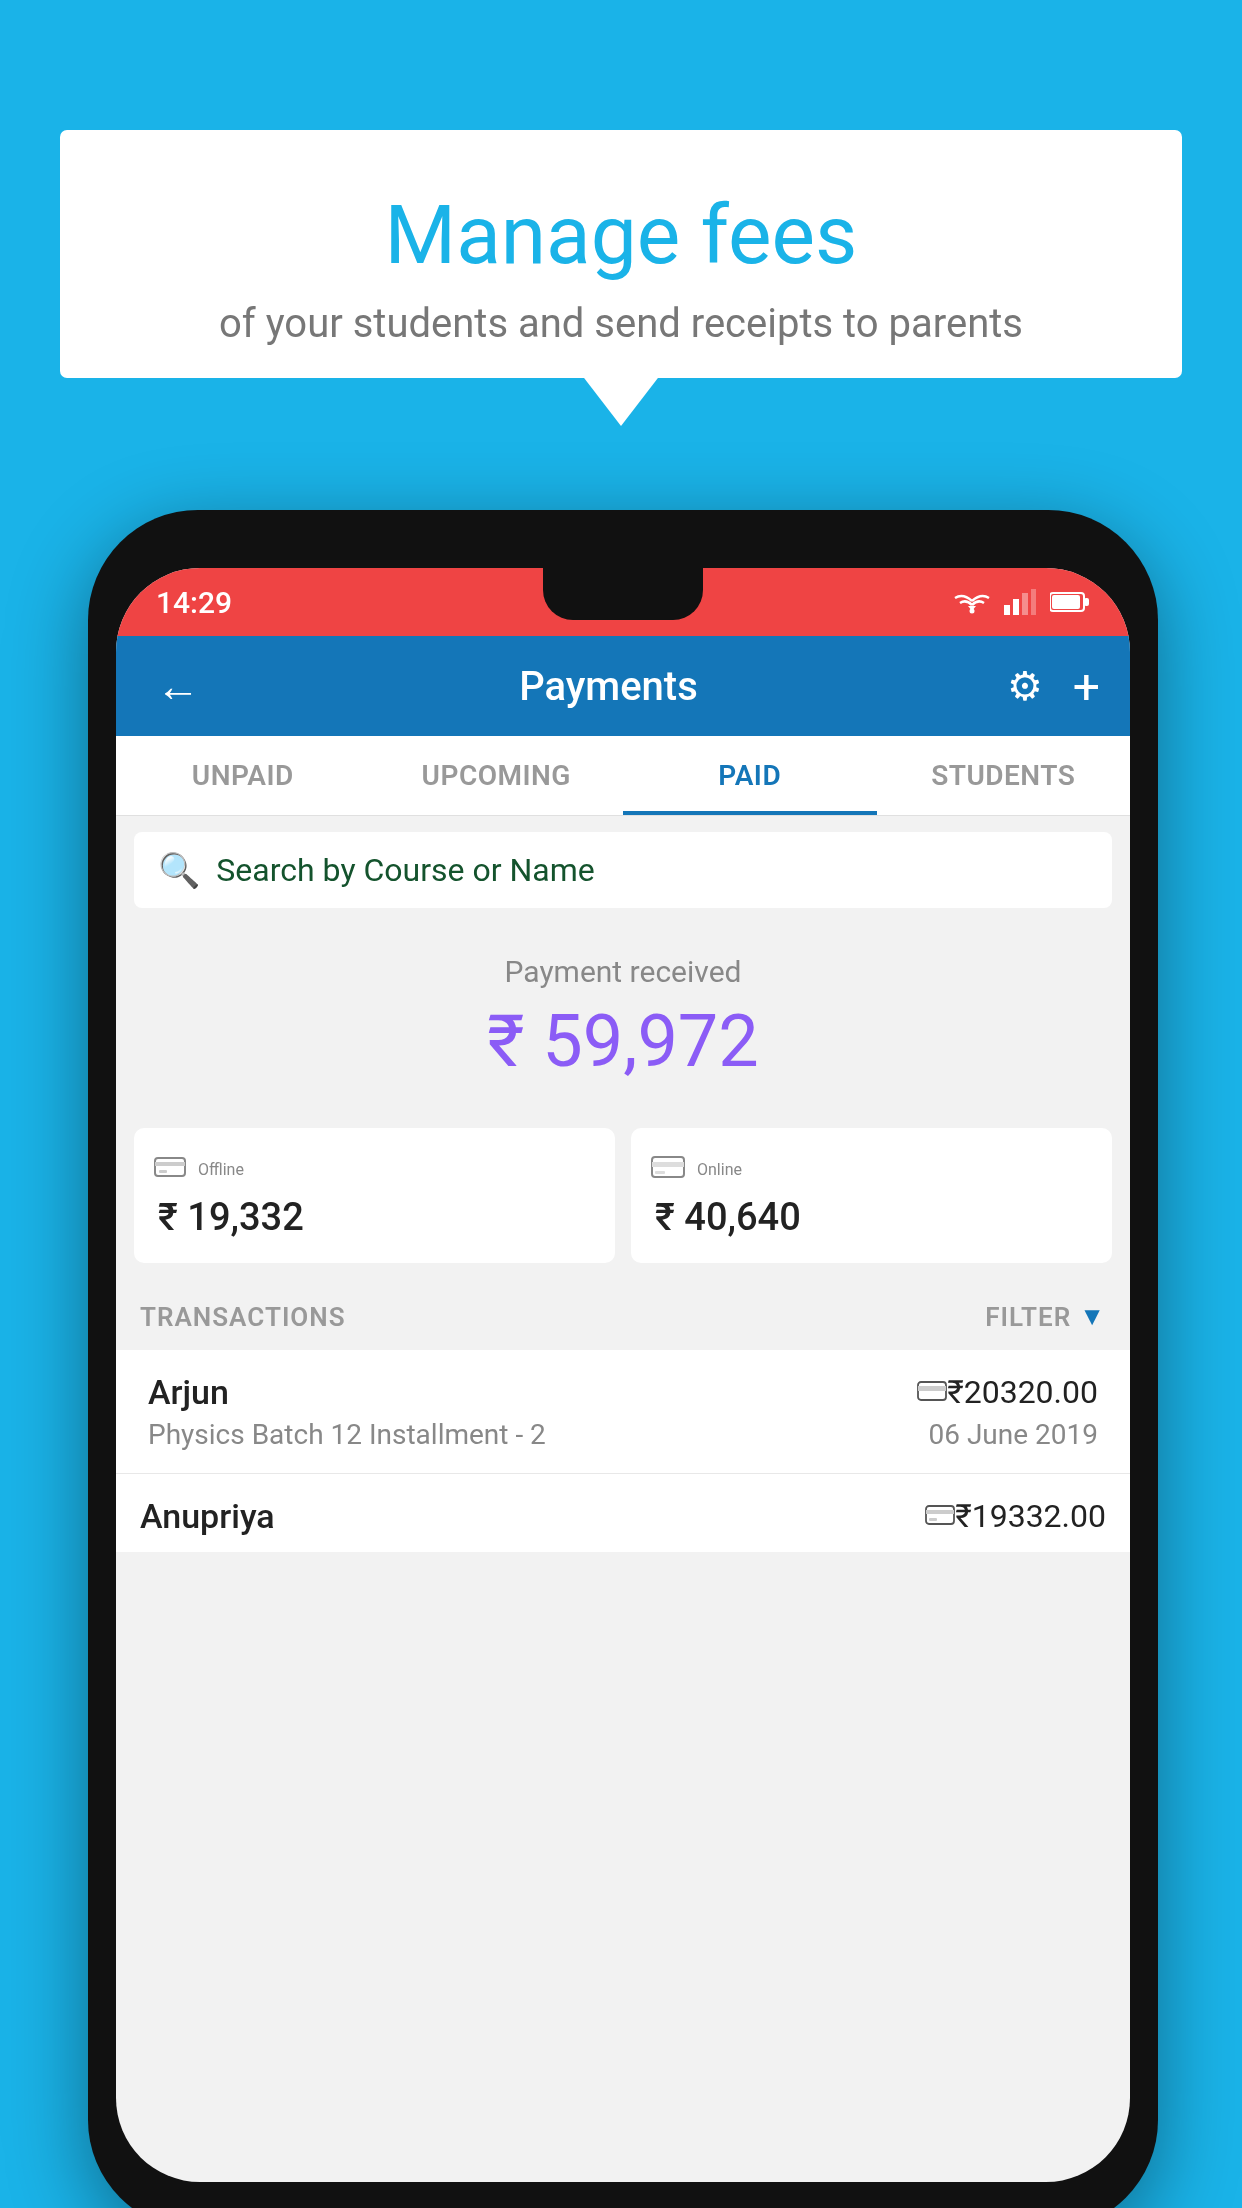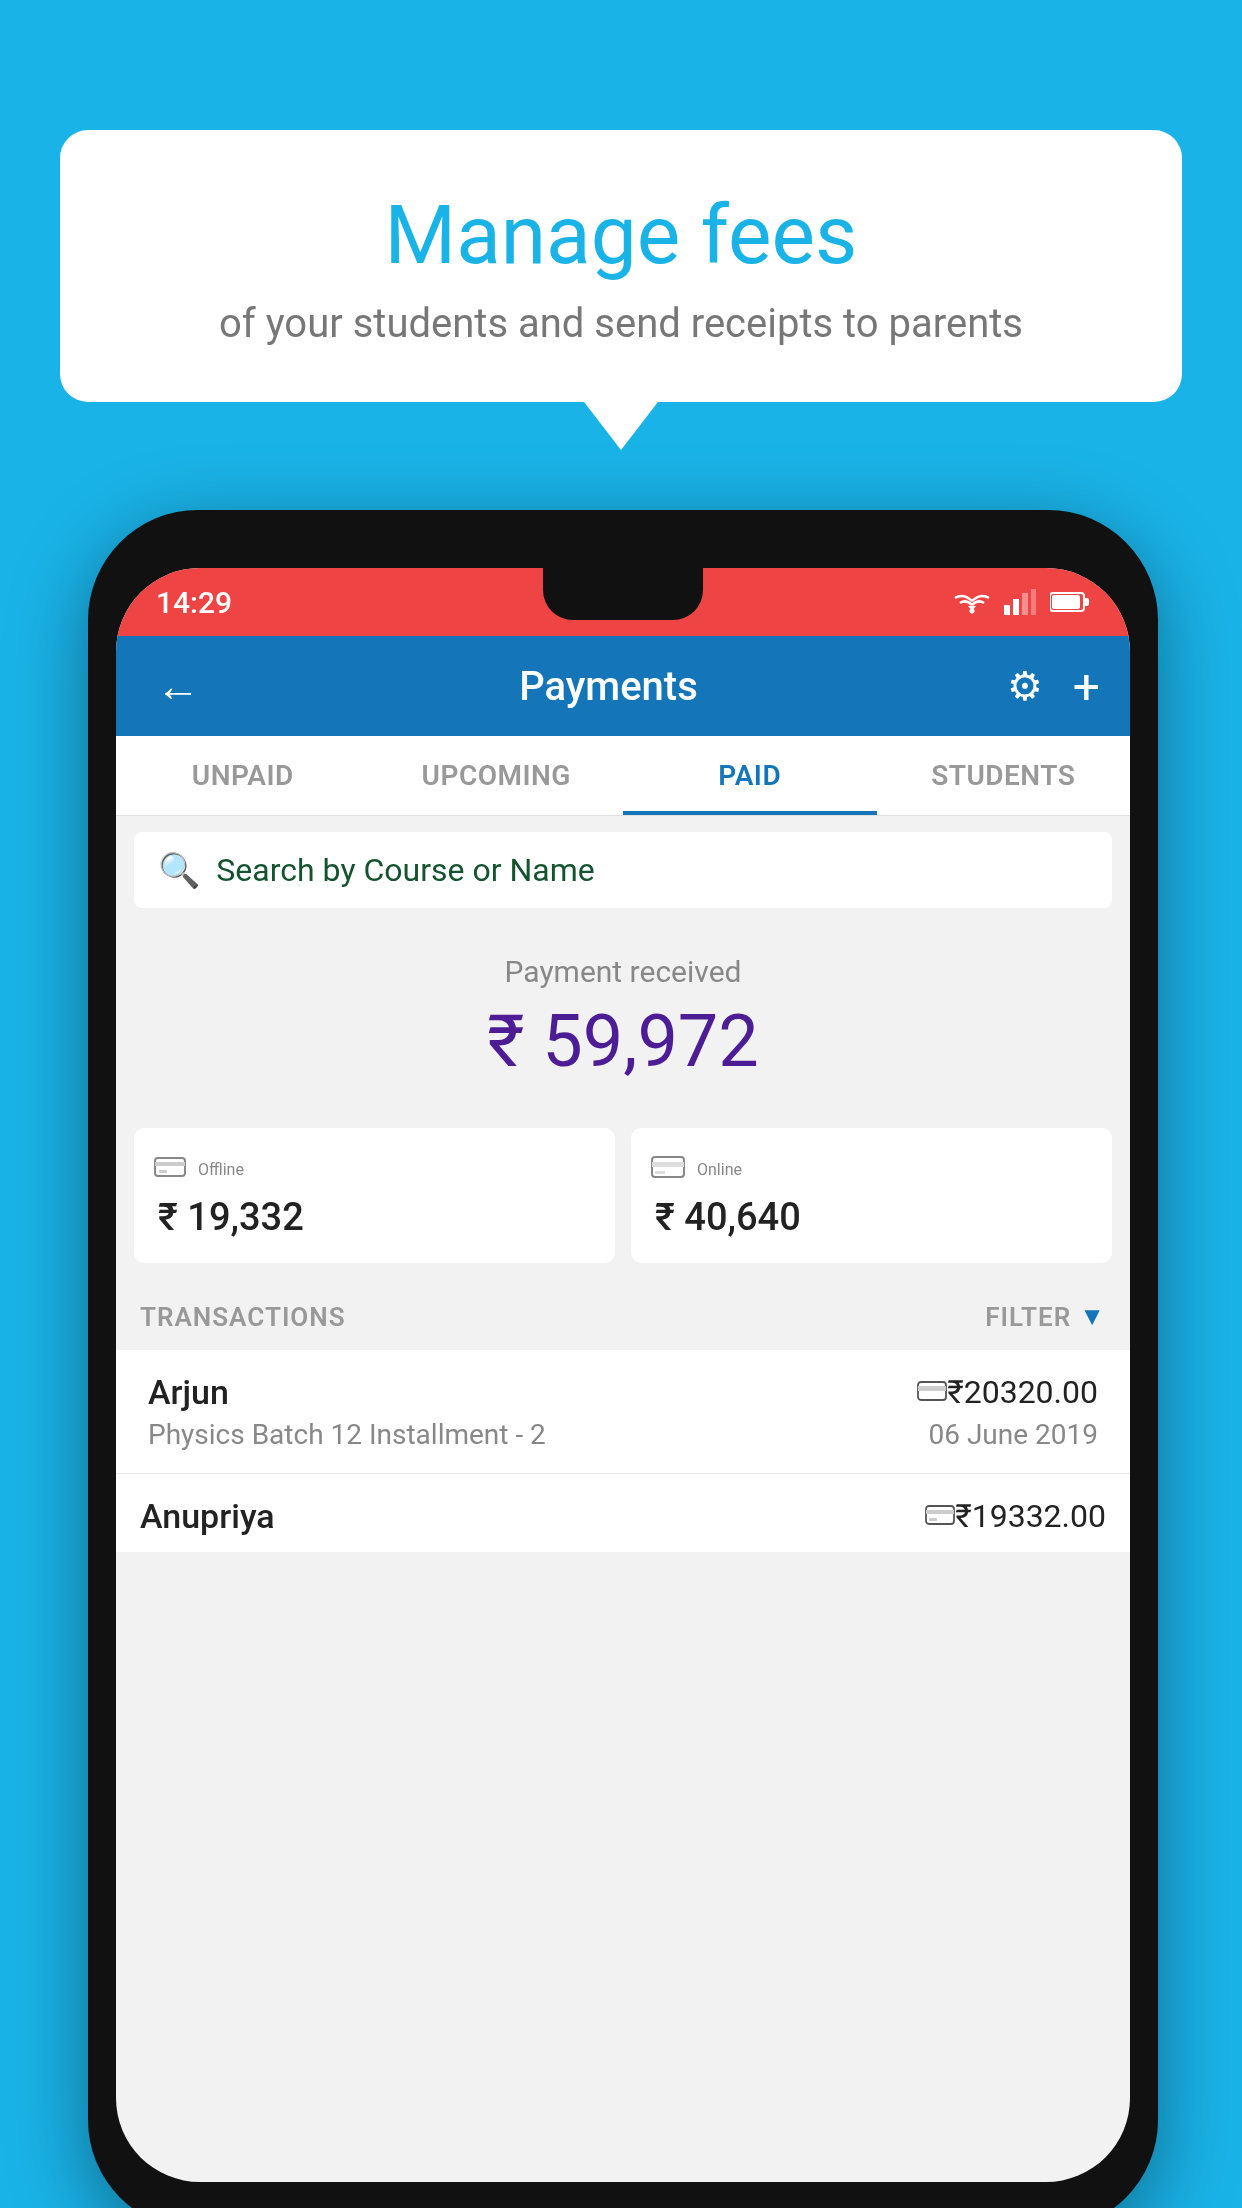--- a/index.html
+++ b/index.html
@@ -17,22 +17,22 @@
     
     .speech-bubble-container {
       position: absolute;
       top: 130px;
       left: 60px;
       right: 60px;
     }
 
     .speech-bubble {
       background: white;
-      border-radius: 28px;
-      padding: 60px 50px 55px;
+      border-radius: 7px;
+      padding: 60px 50px 31px;
       text-align: center;
       position: relative;
     }
 
     .speech-bubble::after {
       content: '';
       position: absolute;
       bottom: -48px;
       left: 50%;
       transform: translateX(-50%);
@@ -234,21 +234,21 @@
 
     .payment-received-label {
       font-size: 30px;
       color: #888;
       margin-bottom: 10px;
     }
 
     .payment-amount {
       font-size: 72px;
       font-weight: 400;
-      color: #4c1d95;
+      color: #8b5cf6;
       margin-bottom: 24px;
     }
 
     
     .payment-cards {
       display: flex;
       gap: 16px;
       margin: 0 18px 20px;
     }
 

